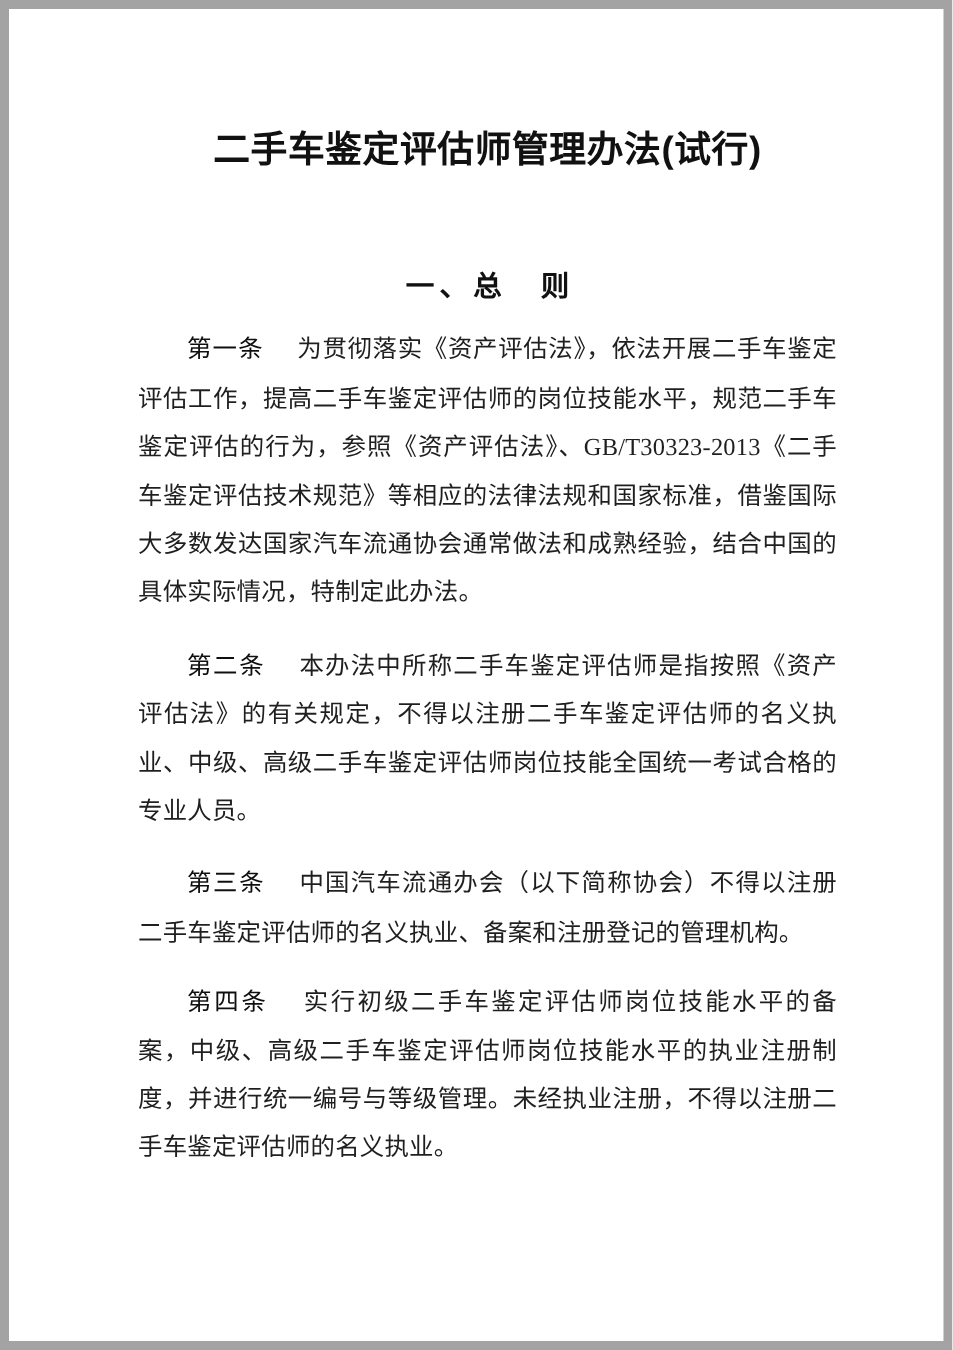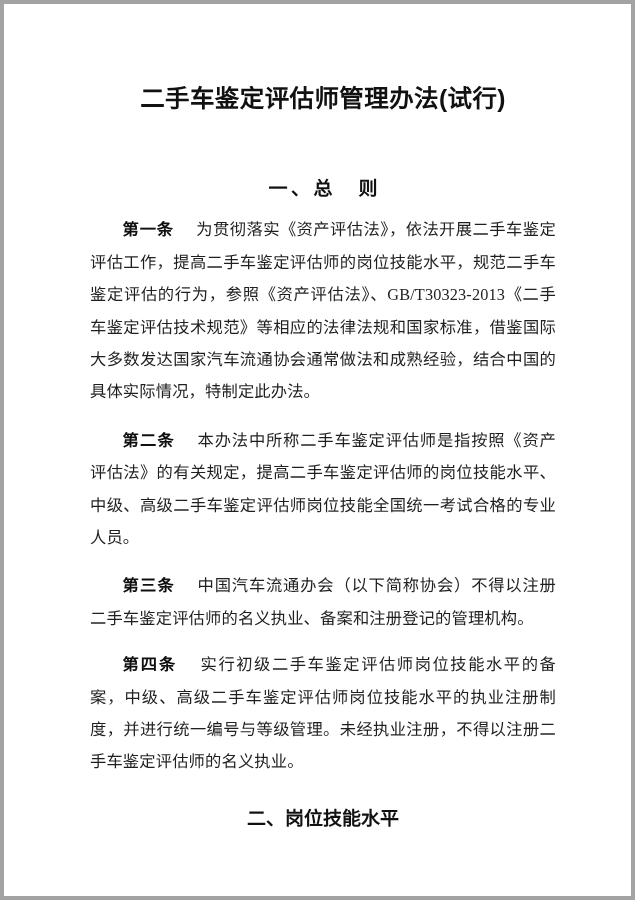--- a/index.html
+++ b/index.html
@@ -8,21 +8,21 @@
     padding: 0;
     background: #ffffff;
   }
 
   .page {
     position: relative;
     width: 635px;
     height: 900px;
     margin: 0;
     background: #ffffff;
-    border: 4px solid #a3a3a3;
+    border: 6px solid #a3a3a3;
     box-sizing: border-box;
     overflow: hidden;
     font-family: "Liberation Serif", "DejaVu Serif", serif;
     color: #1b1b1b;
   }
 
   .page-inner {
     position: absolute;
     left: 86px;
     top: 0;
@@ -77,21 +77,21 @@
     text-indent: 2em;
   }
 
   #para-1 { padding-top: 14px; }
   #para-2 { padding-top: 16px; }
   #para-3 { padding-top: 16px; }
   #para-4 { padding-top: 14px; }
   #para-5 { padding-top: 12px; }
 
   .art-label {
-    font-weight: bold;
+    font-weight: normal;
     color: #0f0f0f;
     letter-spacing: 0.5px;
   }
 
   .art-gap {
     display: inline-block;
     width: 1.35em;
   }
 </style>
 </head>
@@ -102,28 +102,27 @@
 
     <h1 class="doc-title">二手车鉴定评估师管理办法(试行)</h1>
 
     <h2 class="section-heading spaced" id="heading-1">一、总　则</h2>
 
     <p class="para indent" id="para-1">
       <span class="art-label">第一条</span><span class="art-gap"></span><span>为贯彻落实《资产评估法》，依法开展二手车鉴定评估工作，提高二手车鉴定评估师的岗位技能水平，规范二手车鉴定评估的行为，参照《资产评估法》、GB/T30323-2013《二手车鉴定评估技术规范》等相应的法律法规和国家标准，借鉴国际大多数发达国家汽车流通协会通常做法和成熟经验，结合中国的具体实际情况，特制定此办法。</span>
     </p>
 
     <p class="para indent" id="para-2">
-      <span class="art-label">第二条</span><span class="art-gap"></span><span>本办法中所称二手车鉴定评估师是指按照《资产评估法》的有关规定，提高二手车鉴定评估师的岗位技能水平、中级、高级二手车鉴定评估师岗位技能全国统一考试合格的专业人员。</span>
+      <span class="art-label">第二条</span><span class="art-gap"></span><span>本办法中所称二手车鉴定评估师是指按照《资产评估法》的有关规定，不得以注册二手车鉴定评估师的名义执业、中级、高级二手车鉴定评估师岗位技能全国统一考试合格的专业人员。</span>
     </p>
 
     <p class="para indent" id="para-3">
       <span class="art-label">第三条</span><span class="art-gap"></span><span>中国汽车流通办会（以下简称协会）不得以注册二手车鉴定评估师的名义执业、备案和注册登记的管理机构。</span>
     </p>
 
     <p class="para indent" id="para-4">
       <span class="art-label">第四条</span><span class="art-gap"></span><span>实行初级二手车鉴定评估师岗位技能水平的备案，中级、高级二手车鉴定评估师岗位技能水平的执业注册制度，并进行统一编号与等级管理。未经执业注册，不得以注册二手车鉴定评估师的名义执业。</span>
     </p>
 
-    <h2 class="section-heading" id="heading-2">二、岗位技能水平</h2>
 
 
   </div>
 </div>
 
 </body></html>

